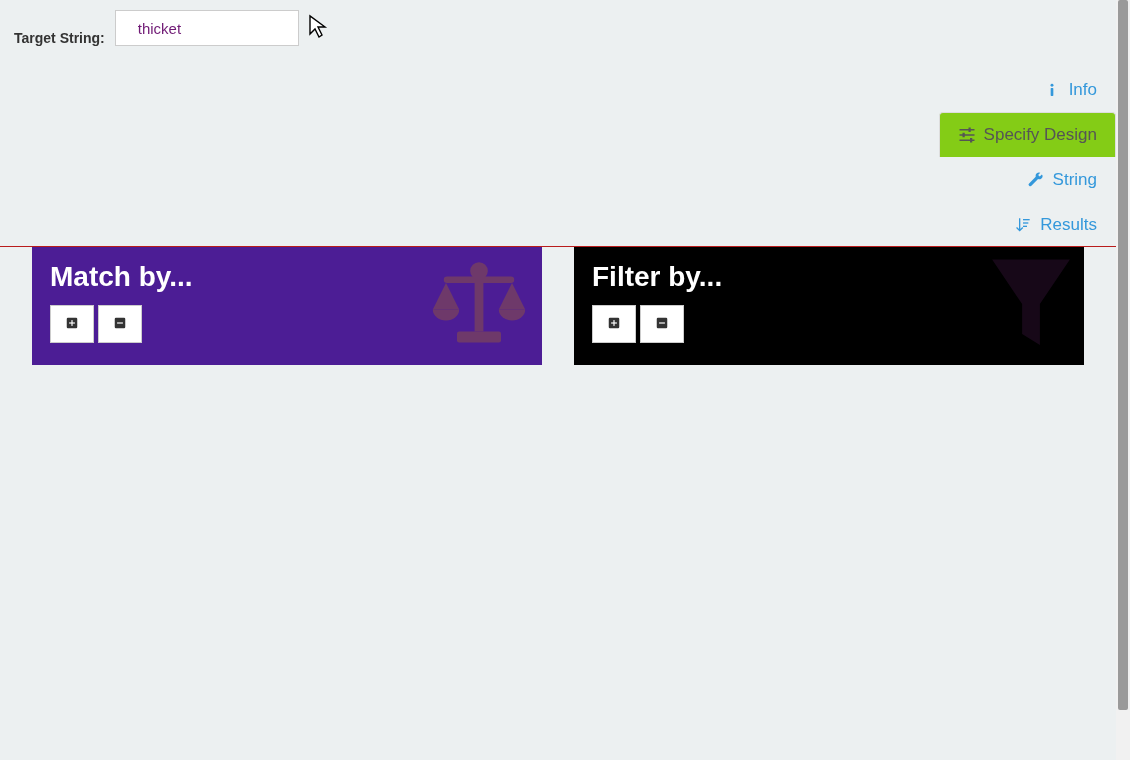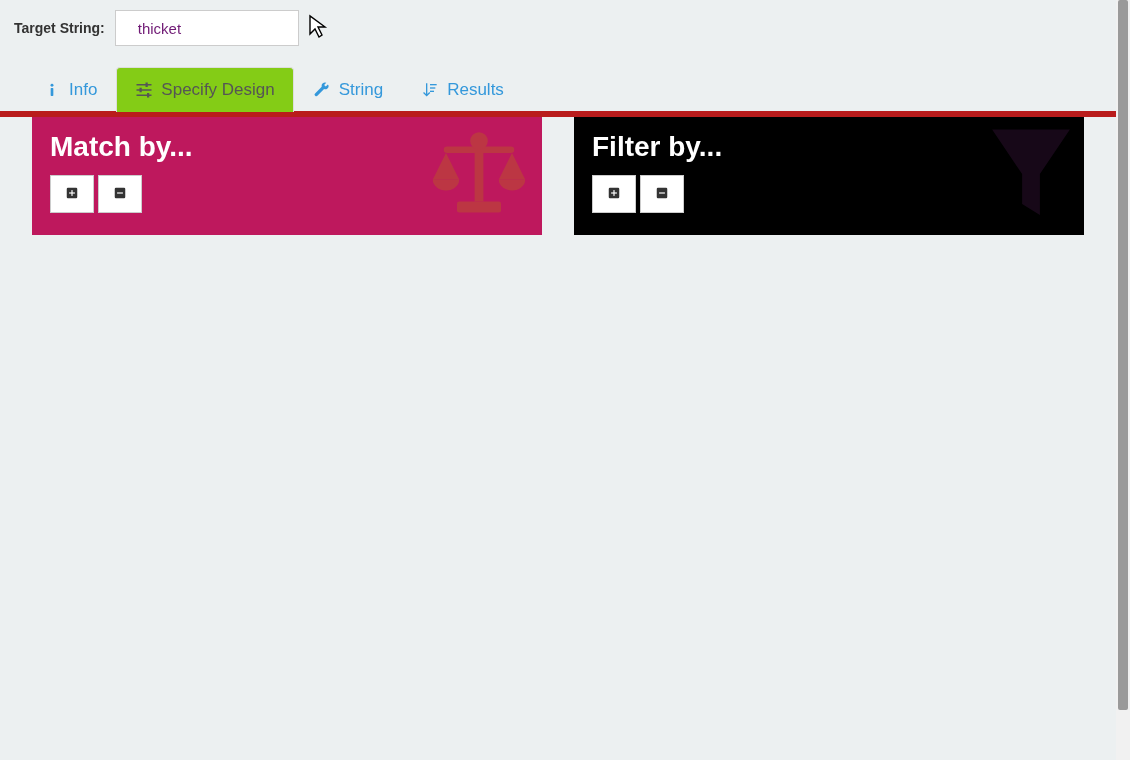--- a/index.html
+++ b/index.html
@@ -22,21 +22,21 @@
   .scrollbar-thumb {
     position: absolute;
     left: 2px; top: 0;
     width: 10px; height: 710px;
     background: #9a9a9a;
     border-radius: 2px;
   }
 
   .top-row {
     display: flex;
-    align-items: center;
+    align-items: flex-end;
     padding: 10px 0 0 14px;
     gap: 10px;
     height: 46px;
   }
   .top-label {
     font-weight: 700;
     font-size: 14px;
     color: #333;
   }
   .target-input {
@@ -48,21 +48,22 @@
     font-size: 15px;
     color: #701a75;
     outline: none;
   }
 
   .tabs {
     display: flex;
     align-items: flex-end;
     padding-left: 24px;
     margin-top: 20px;
-    border-bottom: 6px solid #b91c1c;
+    border-bottom: 1px solid #b91c1c;
+    flex-direction: column;
   }
   .tab {
     display: flex;
     align-items: center;
     gap: 8px;
     padding: 12px 18px;
     font-size: 17px;
     color: #3498db;
     cursor: pointer;
     border: 1px solid transparent;
@@ -87,21 +88,21 @@
     padding: 0 32px;
   }
   .panel {
     flex: 1;
     height: 118px;
     position: relative;
     padding: 14px 18px;
     color: #fff;
     overflow: hidden;
   }
-  .panel-match { background: #be185d; }
+  .panel-match { background: #4c1d95; }
   .panel-filter { background: #000000; }
 
   .panel-title {
     font-size: 28px;
     font-weight: 700;
     margin-bottom: 12px;
   }
   .panel-actions {
     display: flex;
     gap: 4px;

